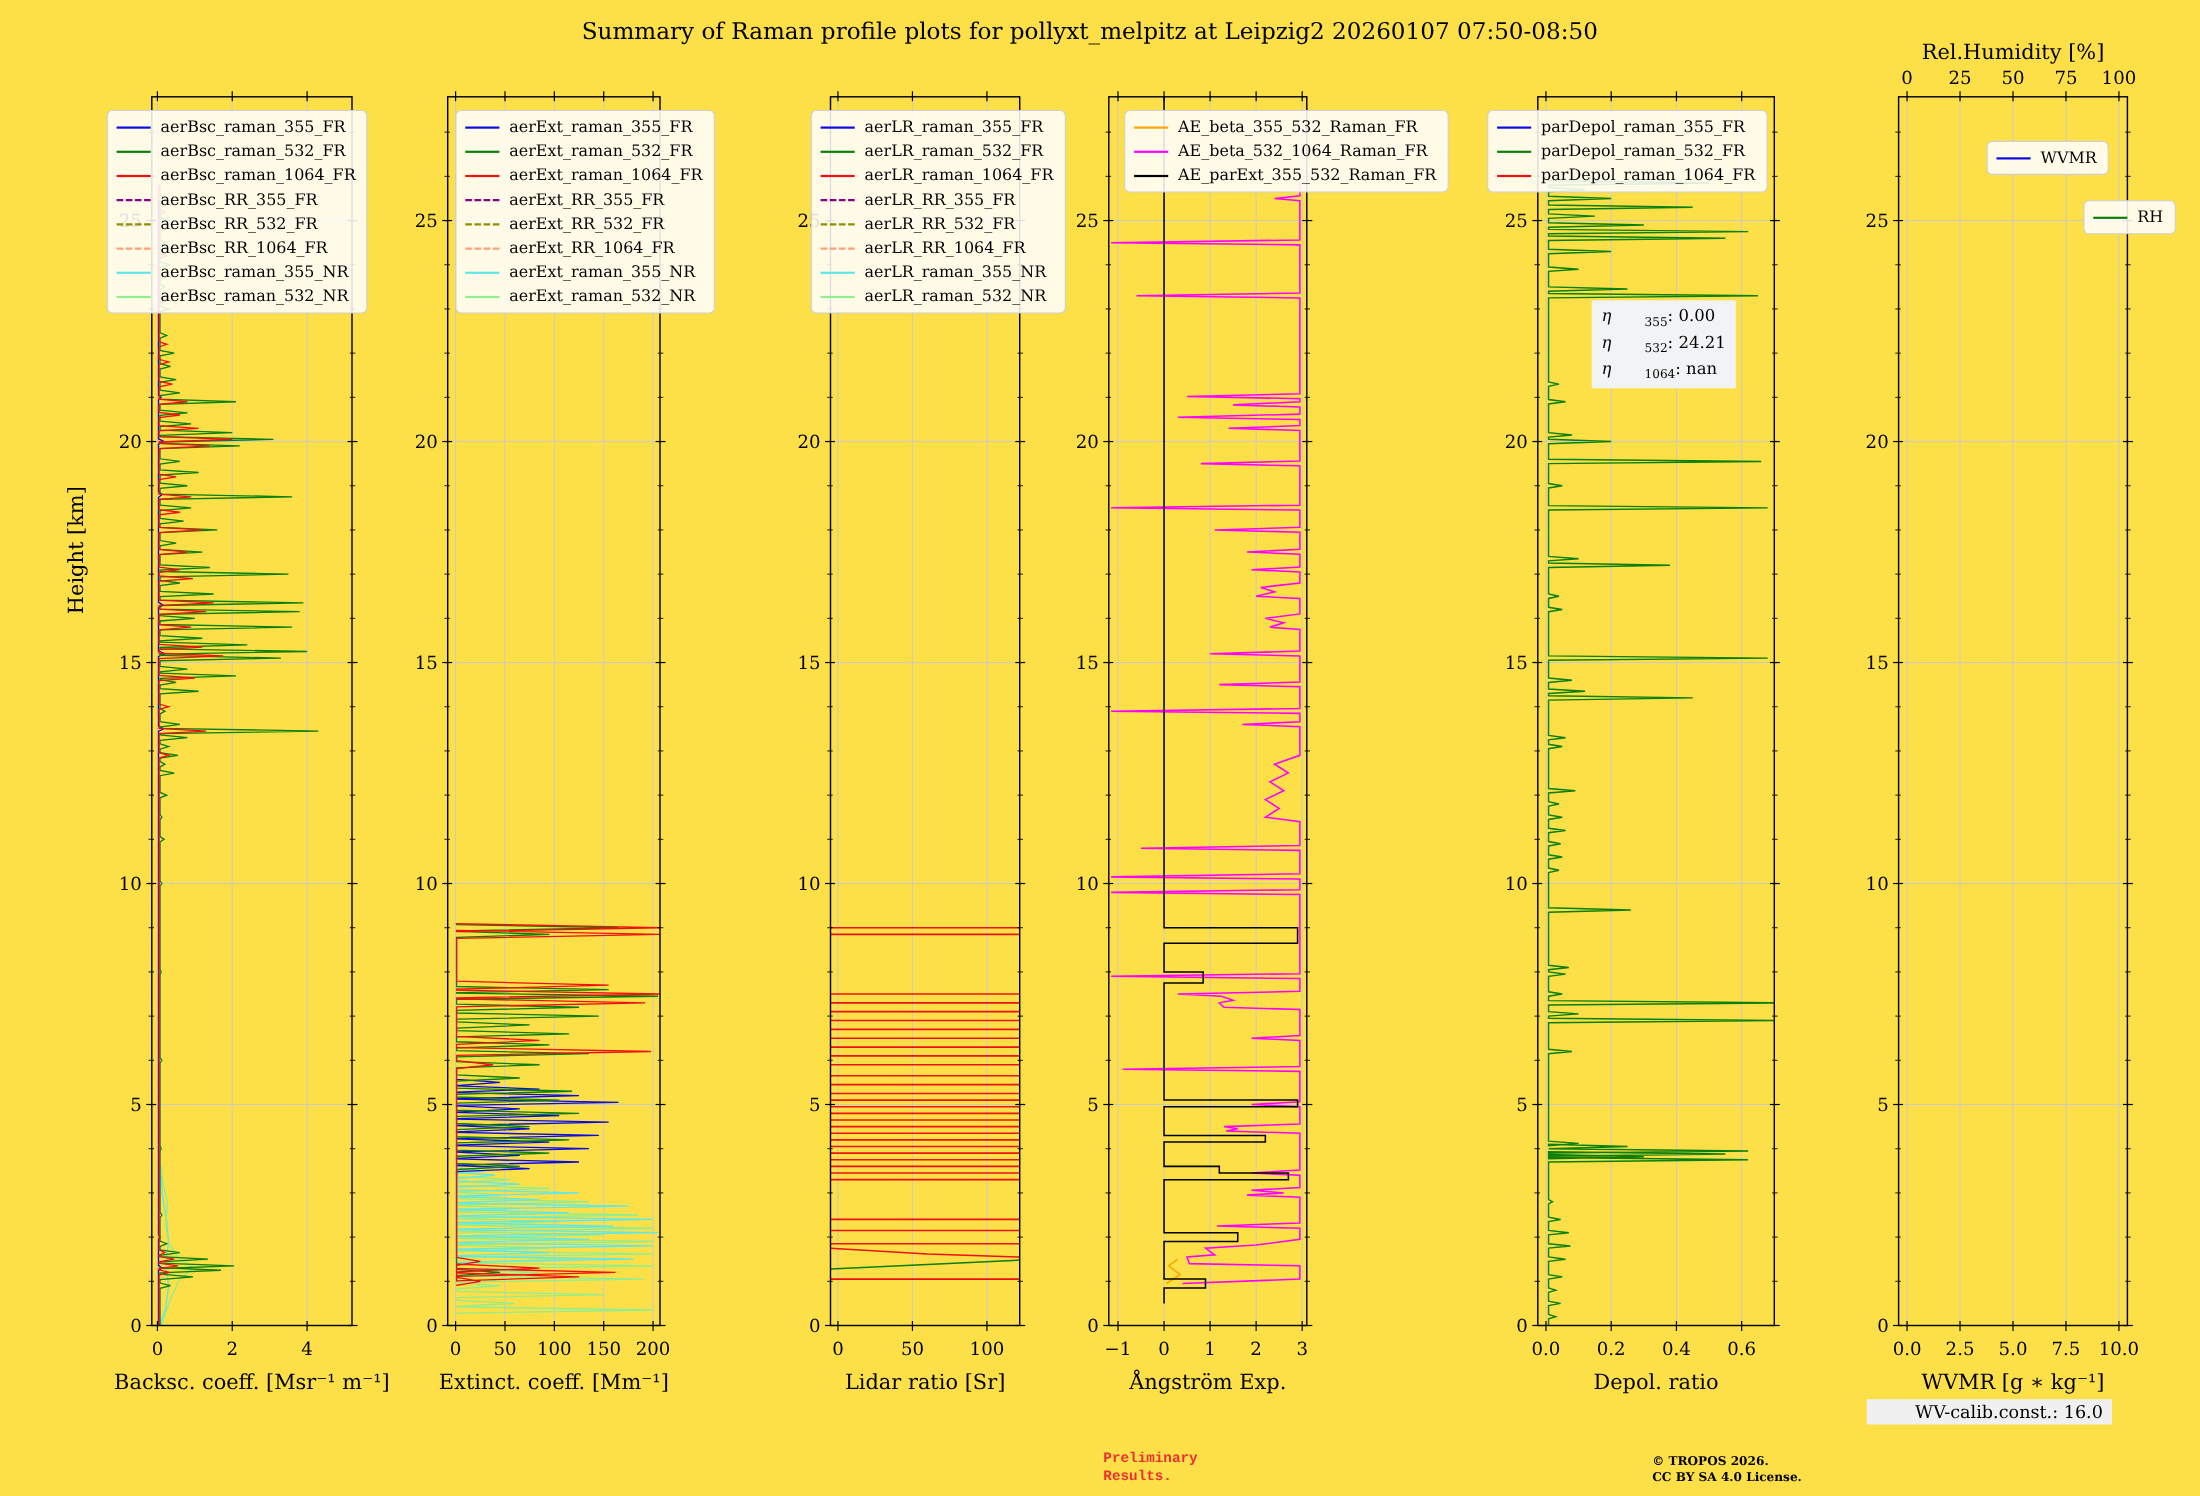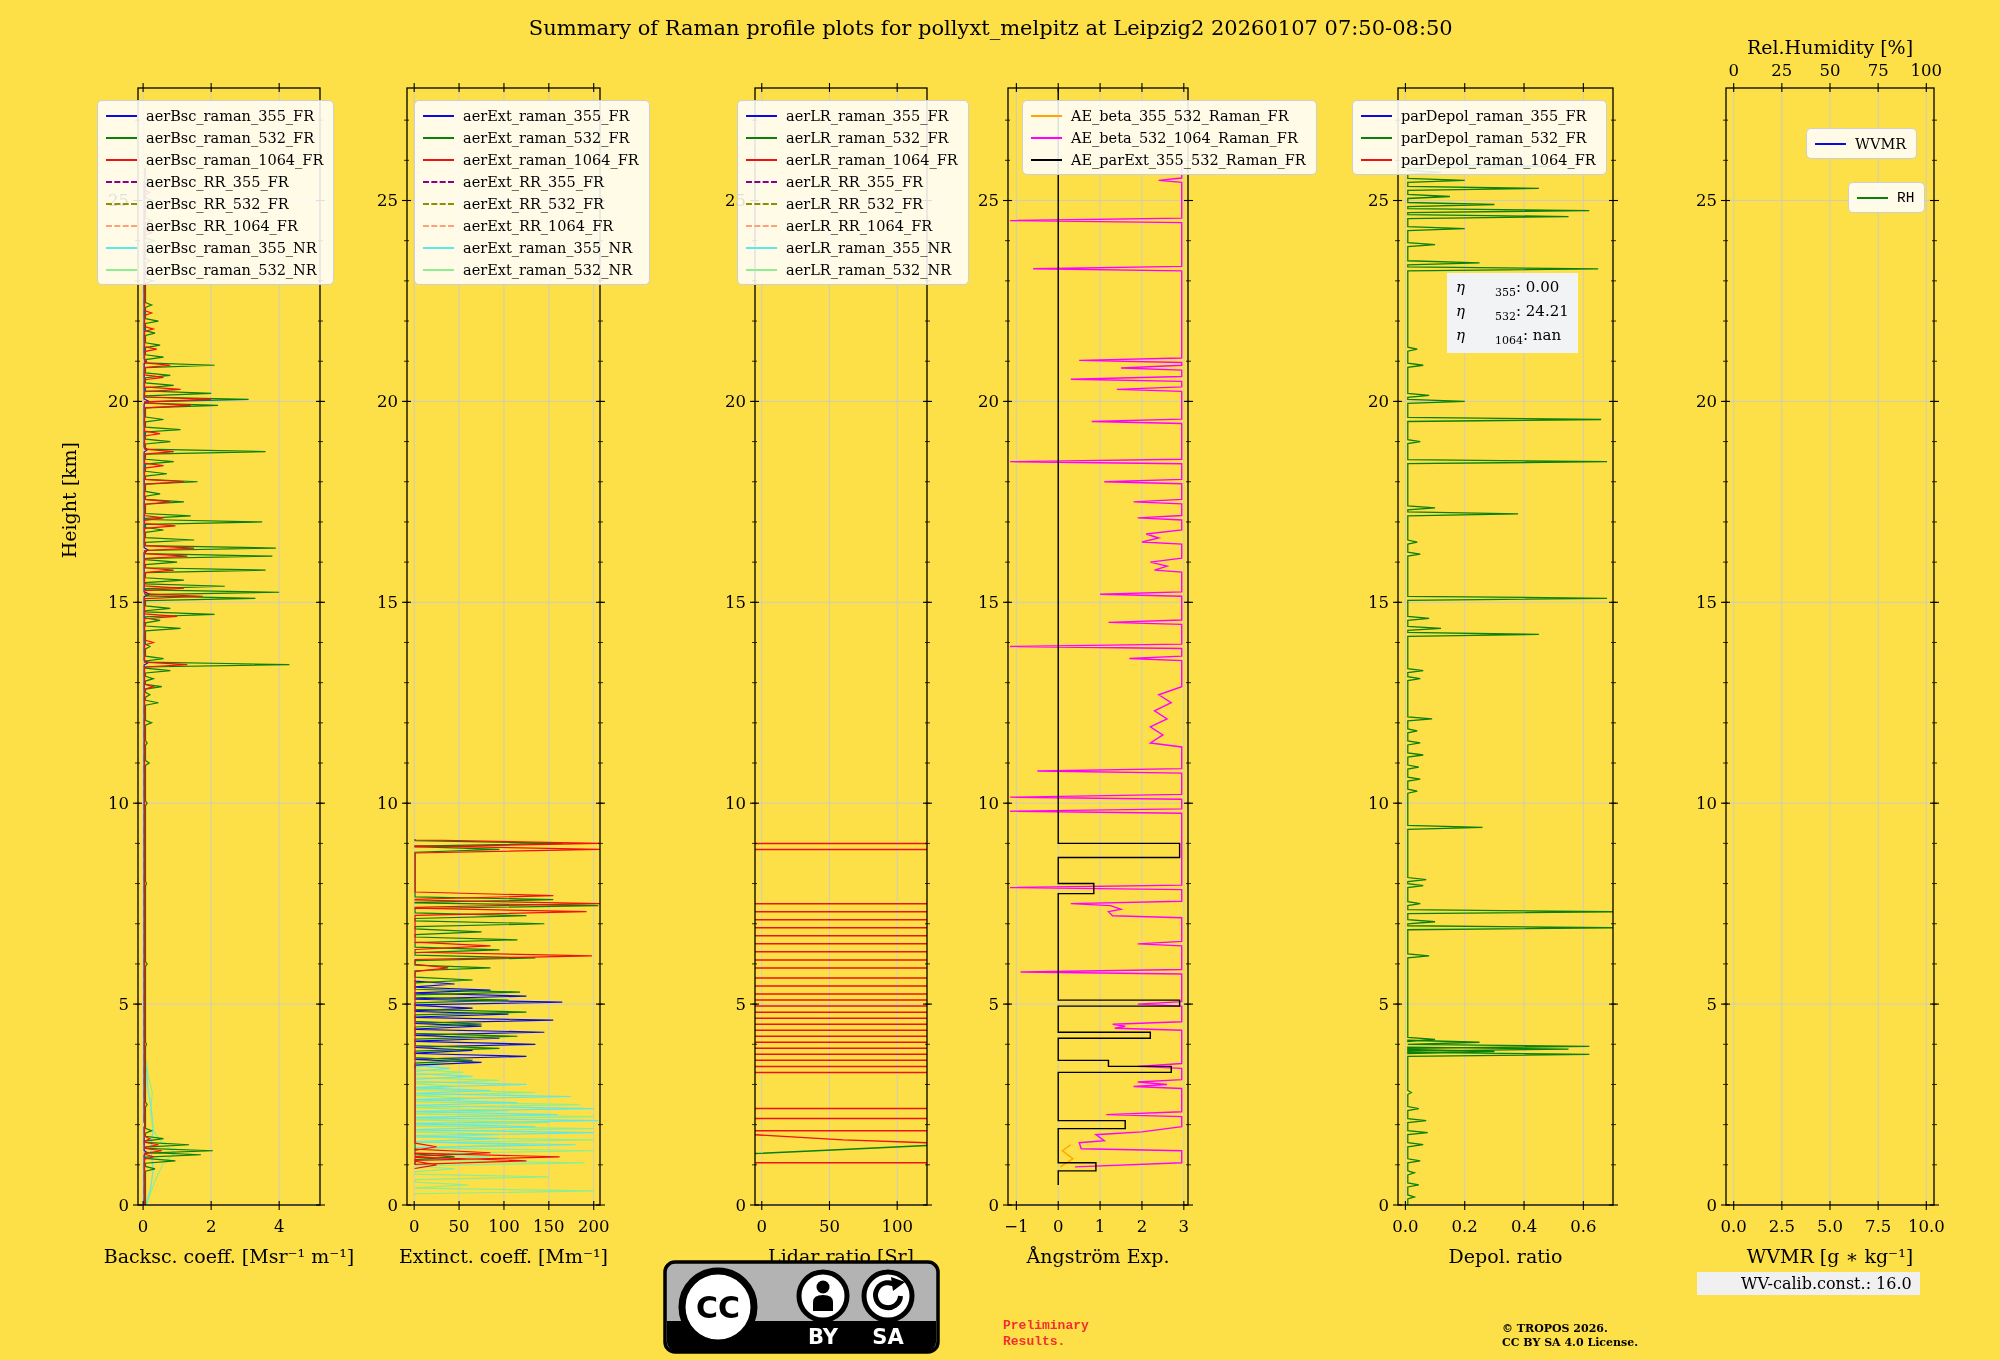--- a/index.html
+++ b/index.html
@@ -882,43 +882,29 @@
         <div><i>η</i><sub>355</sub>: 0.00</div>
         <div><i>η</i><sub>532</sub>: 24.21</div>
         <div><i>η</i><sub>1064</sub>: nan</div>
       </div>
       <div class="legend" style="left: 1806px; top: 128px;">
         <div class="row">
           <span class="sw" style="border-top: 2.5px solid rgb(11, 11, 224);"></span>
           <span class="lbl">WVMR</span>
         </div>
       </div>
-      <div class="legend" style="left: 1848px; top: 182px; font-family: Liberation Mono, monospace;">
+      <div class="legend" style="left: 1894px; top: 182px;">
         <div class="row">
           <span class="sw" style="border-top: 2.5px solid rgb(10, 127, 10);"></span>
           <span class="lbl">RH</span>
         </div>
       </div>
     </div>
 
 
-  <div id="cc-badge" style="left:663px;top:1260px;"><svg width="277" height="94">
-        <rect x="2" y="2" width="273" height="90" rx="10" fill="#b3b3b3" stroke="#000" stroke-width="3.5"></rect>
-        <path d="M4 61 H273 V82 a9 9 0 0 1 -9 9 H13 a9 9 0 0 1 -9 -9 Z" fill="#000"></path>
-        <circle cx="55" cy="47" r="36" fill="#fff" stroke="#000" stroke-width="7"></circle>
-        <text x="55" y="58" text-anchor="middle" font-size="30" font-weight="bold" font-family="&quot;DejaVu Sans&quot;, sans-serif">CC</text>
-        <circle cx="160" cy="36" r="24" fill="#fff" stroke="#000" stroke-width="5"></circle>
-        <circle cx="160" cy="27" r="6.5" fill="#000"></circle>
-        <path d="M150 51 L150 42 Q150 35 160 35 Q170 35 170 42 L170 51 Z" fill="#000"></path>
-        <circle cx="225" cy="36" r="24" fill="#fff" stroke="#000" stroke-width="5"></circle>
-        <path d="M233.5 26 A12.5 12.5 0 1 0 237.5 36" fill="none" stroke="#000" stroke-width="5"></path>
-        <path d="M228 17 L242 22 L230 31 Z" fill="#000"></path>
-        <text x="160" y="84" text-anchor="middle" font-size="21" font-weight="bold" font-family="&quot;DejaVu Sans&quot;, sans-serif" fill="#fff">BY</text>
-        <text x="225" y="84" text-anchor="middle" font-size="21" font-weight="bold" font-family="&quot;DejaVu Sans&quot;, sans-serif" fill="#fff">SA</text>
-      </svg></div>
 
   <div id="preliminary" style="left:1003px;top:1318px;">
     <div>Preliminary</div>
     <div>Results.</div>
   </div>
 
   <div id="copyright" style="left:1502px;top:1322px;">
     <div>© TROPOS 2026.</div>
     <div>CC BY SA 4.0 License.</div>
   </div>

